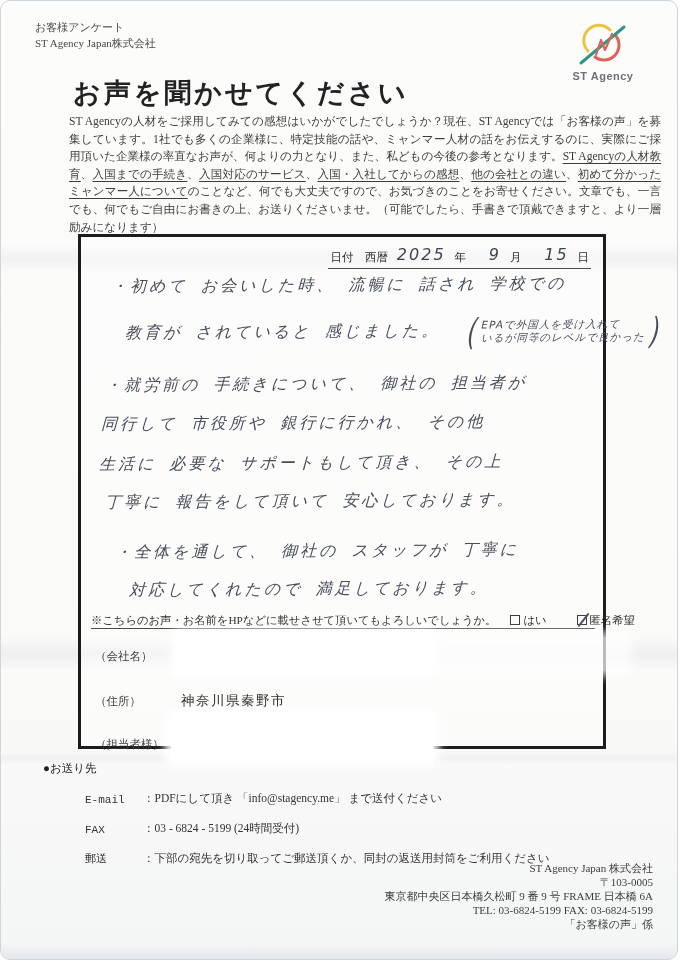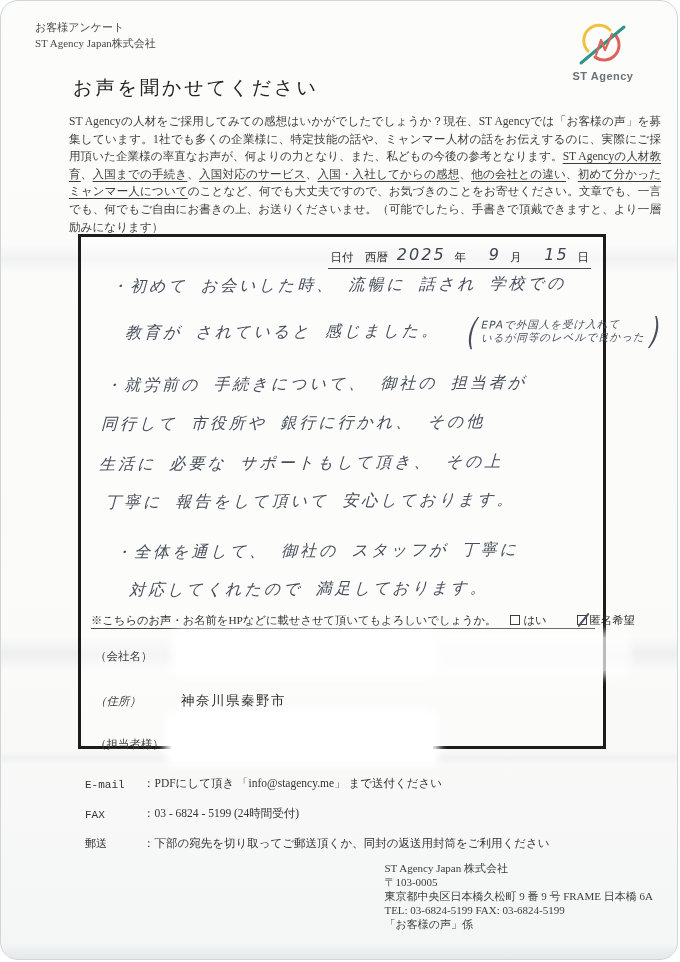--- a/index.html
+++ b/index.html
@@ -1,35 +1,35 @@
 <!DOCTYPE html>
 <html><head>
 <meta charset="utf-8">
 <style>
   * { margin:0; padding:0; box-sizing:border-box; }
   body { background:#fff; font-family:"Liberation Serif","DejaVu Serif",serif; }
   .page{
     position:relative; width:678px; height:960px; margin:0;
-    border:1px solid #ccd6db; border-radius:18px; overflow:hidden;
+    border:1px solid #ccd6db; border-radius:10px; overflow:hidden;
     background:linear-gradient(180deg,#fcfcfb 0%,#fafaf8 70%,#f4f6f6 100%);
     color:#3a3a3a;
   }
   
   .band{ position:absolute; left:0; right:0; pointer-events:none; }
   .band.b1{ top:243px; height:30px; background:linear-gradient(rgba(198,203,208,0),rgba(198,203,208,.20),rgba(198,203,208,0)); }
   .band.b2{ top:636px; height:34px; background:linear-gradient(rgba(198,203,208,0),rgba(195,200,206,.22),rgba(198,203,208,0)); }
   .band.b3{ top:750px; height:14px; background:linear-gradient(rgba(198,203,208,0),rgba(198,203,208,.16),rgba(198,203,208,0)); }
   .band.b4{ bottom:0; height:16px; background:linear-gradient(rgba(210,218,222,0),rgba(208,216,221,.45)); }
 
   .hdr-small{ position:absolute; left:34px; top:18px; font-size:11px; line-height:16px; color:#4a4a4a; }
   .logo{ position:absolute; right:36px; top:22px; width:76px; text-align:center; }
   .logo svg{ display:block; margin:0 auto; }
   .logo .logo-text{ font-family:"Liberation Sans","DejaVu Sans",sans-serif; font-size:11px; font-weight:bold; color:#6b7178; letter-spacing:.5px; margin-top:1px; }
 
-  .title{ position:absolute; left:72px; top:74px; font-size:19px; font-weight:normal; letter-spacing:3px; color:#222; }
+  .title{ position:absolute; left:72px; top:74px; font-size:27px; font-weight:bold; letter-spacing:3px; color:#222; }
 
   .intro{ position:absolute; left:68px; top:112px; width:592px; font-size:11.6px; line-height:17.6px; text-align:justify; color:#3d3d3d; }
   .intro .u{ text-decoration:underline; text-underline-offset:2.5px; }
 
   .box{ position:absolute; left:77px; top:233px; width:528px; height:515px; border:3px solid #1c1c1c; background:rgba(255,255,255,.35); }
 
   .date-row{ position:absolute; top:9px; right:12px; font-size:11.5px; color:#2e2e2e; border-bottom:1px solid #4a4a4a; padding:0 2px 3px 2px; white-space:nowrap; }
   .date-row .gap{ display:inline-block; width:14px; }
   .hw-num{ font-family:"DejaVu Sans",sans-serif; font-style:italic; font-size:16px; color:#3e4450; letter-spacing:2px; position:relative; top:-1px; padding:0 6px;text-align:center; }
 
@@ -47,21 +47,21 @@
   .field-label{ position:absolute; left:14px; font-size:11.5px; color:#3c3c3c; }
   .field-value{ position:absolute; left:100px; font-size:13.5px; letter-spacing:1.5px; color:#2f2f2f; }
   .redact{ position:absolute; background:#fff; border-radius:4px; box-shadow:0 0 9px 6px rgba(255,255,255,.95); }
 
   .sendto{ position:absolute; left:42px; top:760px; font-size:11.5px; color:#333; }
   .sendto .heading{ font-size:11.5px; color:#222; }
   .sendto .row{ display:flex; margin-top:15px; margin-left:42px;align-items:flex-end; }
   .sendto .lbl{ width:58px; font-family:"Liberation Mono","DejaVu Sans Mono",monospace; font-size:11px; }
   .sendto .val{ font-size:11.5px; }
 
-  .footer{ position:absolute; right:24px; top:860px; font-size:11px; line-height:14px; color:#3d3d3d; }
+  .footer{ position:absolute; right:24px; top:860px; text-align:right; font-size:11px; line-height:14px; color:#3d3d3d; }
 </style>
 </head>
 <body>
 
 <div class="page">
 
   <div class="band b1"></div>
   <div class="band b2"></div>
   <div class="band b3"></div>
   <div class="band b4"></div>
@@ -121,28 +121,29 @@
       <span>※こちらのお声・お名前をHPなどに載せさせて頂いてもよろしいでしょうか。</span><span class="cb"></span><span>はい</span><span class="cb checked" style="margin-left:30px;"></span><span>匿名希望</span>
     </div>
 
     <div class="redact" style="left:96px; top:398px; width:255px; height:38px;"></div>
     <div class="redact" style="left:355px; top:400px; width:190px; height:34px; opacity:.7;"></div>
     <div class="redact" style="left:90px; top:478px; width:262px; height:46px;"></div>
 
     <div class="field-label" style="top:412px;">（会社名）</div>
     <div class="field-value" style="top:410px;"></div>
 
-    <div class="field-label" style="top:457px;font-style:italic;">（住所）</div>
+    <div class="field-label" style="top:457px;">（住所）</div>
     <div class="field-value" style="top:455px;">神奈川県秦野市</div>
 
     <div class="field-label" style="top:500px;">（担当者様）</div>
     <div class="field-value" style="top:498px;"></div>
   </div>
 
   <div class="sendto">
+    <div class="heading">●お送り先</div>
     <div class="row">
       <span class="lbl">E-mail</span>
       <span class="val">：PDFにして頂き 「info@stagency.me」 まで送付ください</span>
     </div>
     <div class="row">
       <span class="lbl">FAX</span>
       <span class="val">：03 - 6824 - 5199 (24時間受付)</span>
     </div>
     <div class="row">
       <span class="lbl">郵送</span>

